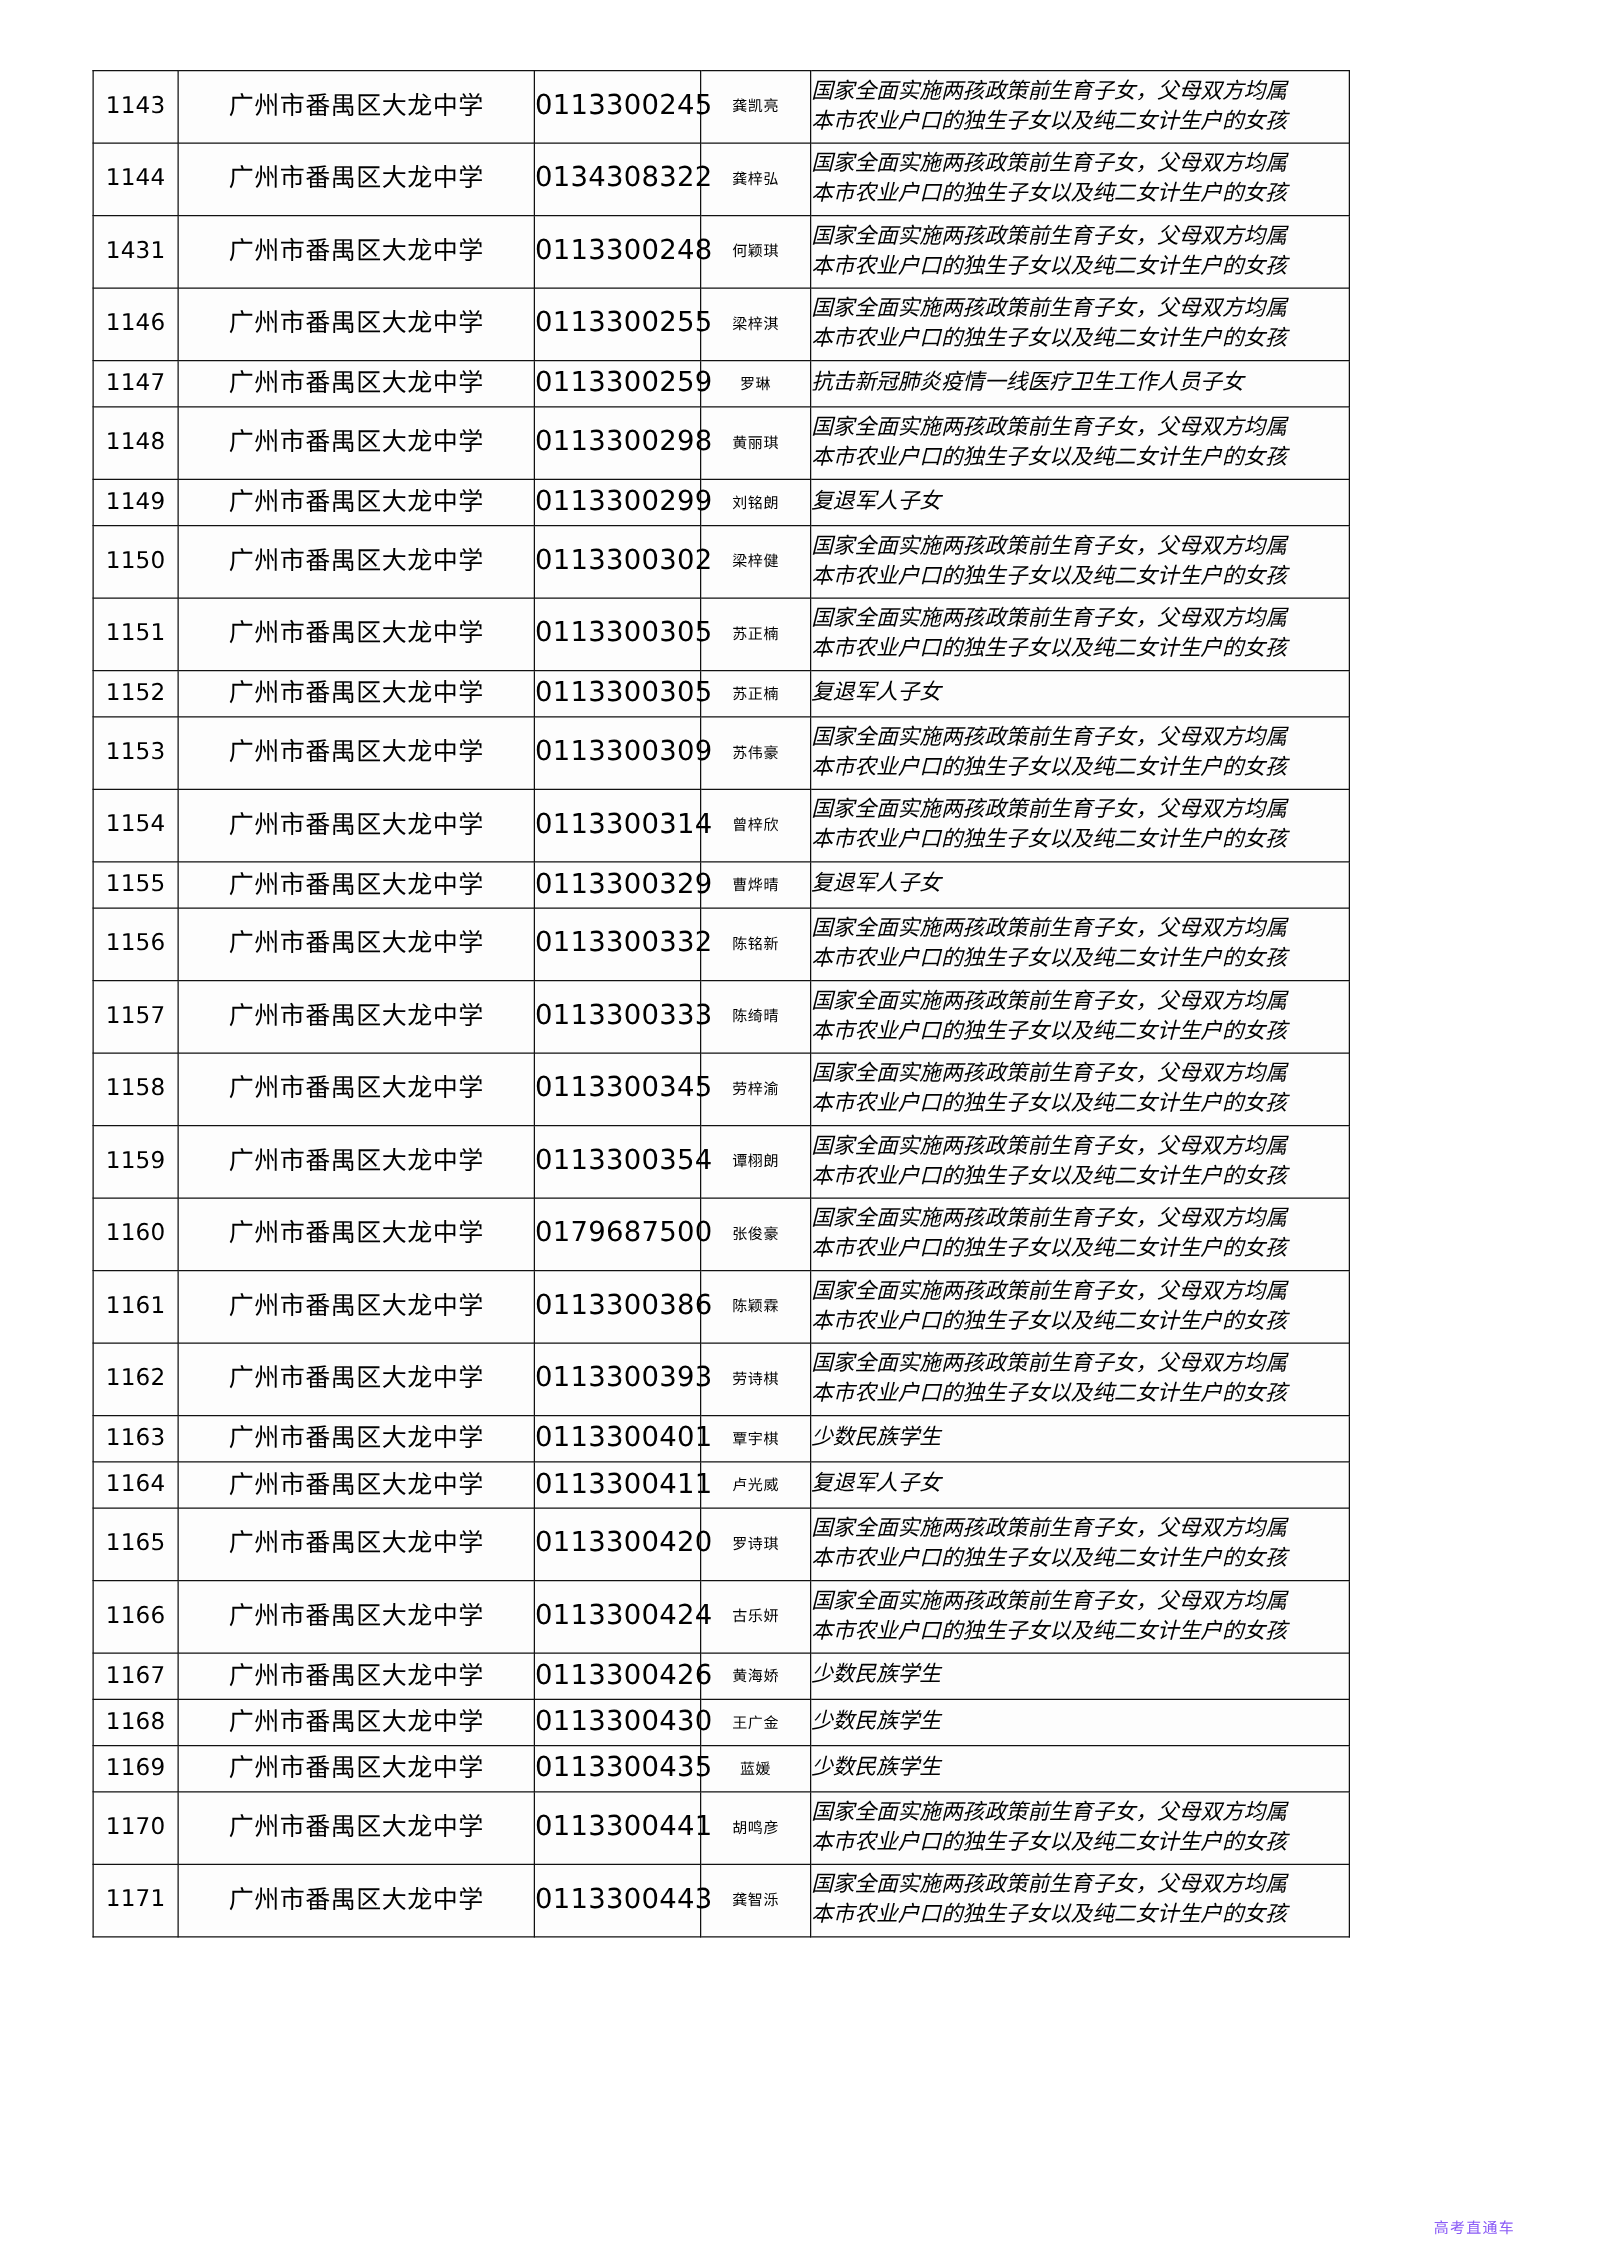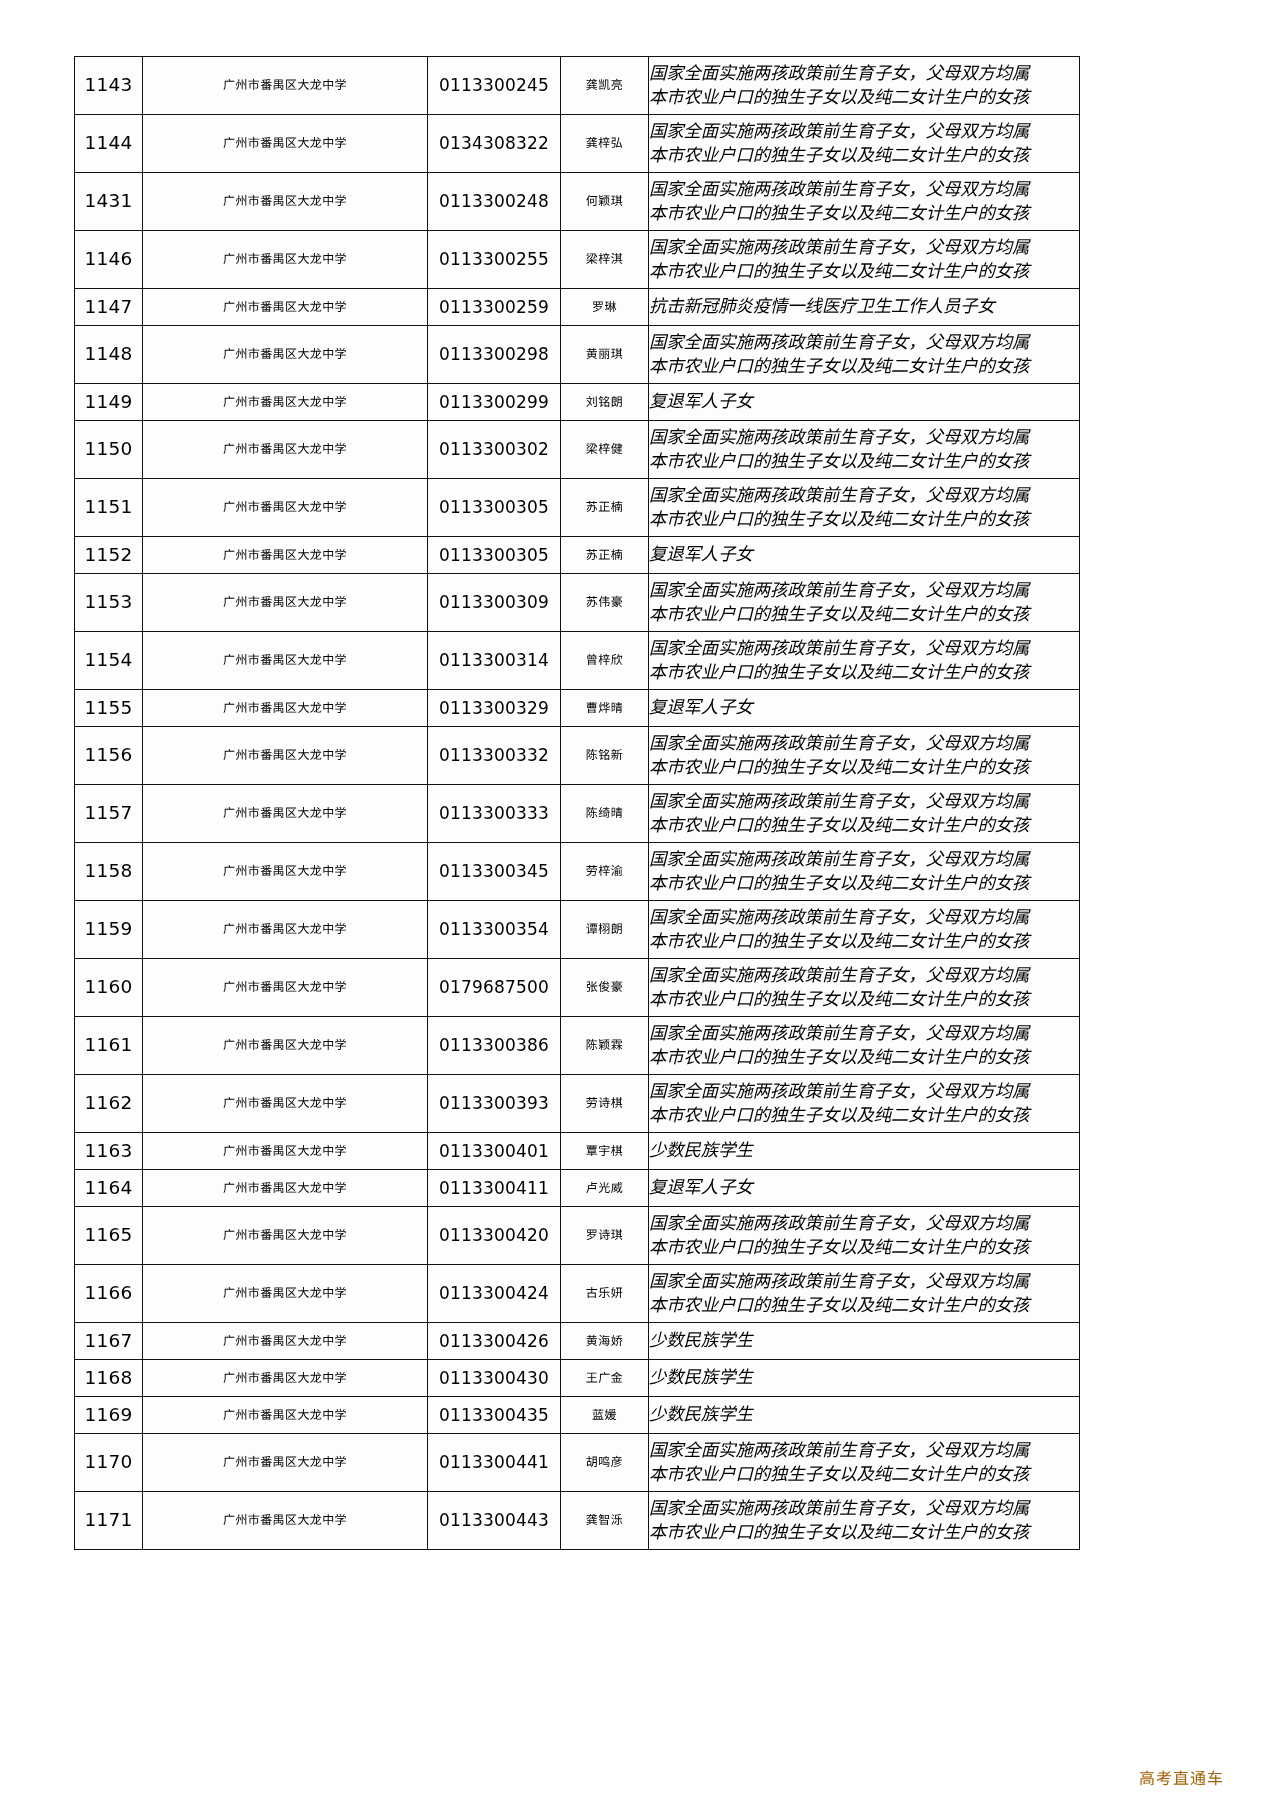--- a/index.html
+++ b/index.html
@@ -56,29 +56,29 @@
   col.c-name   { width: 88px;  }
   col.c-reason { width: 431px; }
 
   .cell-seq {
     font-size: 18.5px;
     letter-spacing: 0.2px;
     line-height: 1.2;
     padding: 4px 2px;
   }
   .cell-school {
-    font-size: 12px;
+    font-size: 20px;
     letter-spacing: 0.4px;
     line-height: 1.25;
     padding: 4px 2px;
     white-space: nowrap;
     font-family: Liberation Serif, serif;
   }
   .cell-exam {
-    font-size: 17px;
+    font-size: 22px;
     letter-spacing: 0.2px;
     line-height: 1.2;
     padding: 4px 2px;
     white-space: nowrap;
     margin-top: 21px;
   }
   .cell-name {
     font-size: 12px;
     letter-spacing: 0.5px;
     line-height: 1.25;
@@ -99,24 +99,24 @@
     text-align: left;
     text-indent: 0;
   }
   tr.one-line .cell-reason {
     text-align: left;
   }
 
   
   #watermark {
     position: absolute;
-    right: 56px;
+    right: 68px;
     bottom: 22px;
-    font-size: 16px;
-    color: #a16207;
+    font-size: 12px;
+    color: #8b5cf6;
     letter-spacing: 1px;
     font-family: "DejaVu Sans", "Liberation Sans", sans-serif;
     white-space: nowrap;
   }
 </style>
 </head>
 <body>
 
 <div id="page">
 

